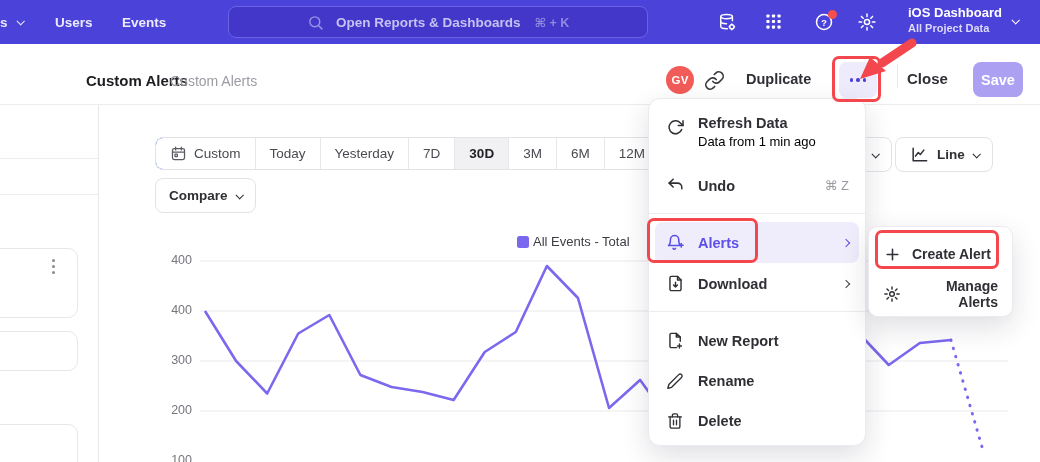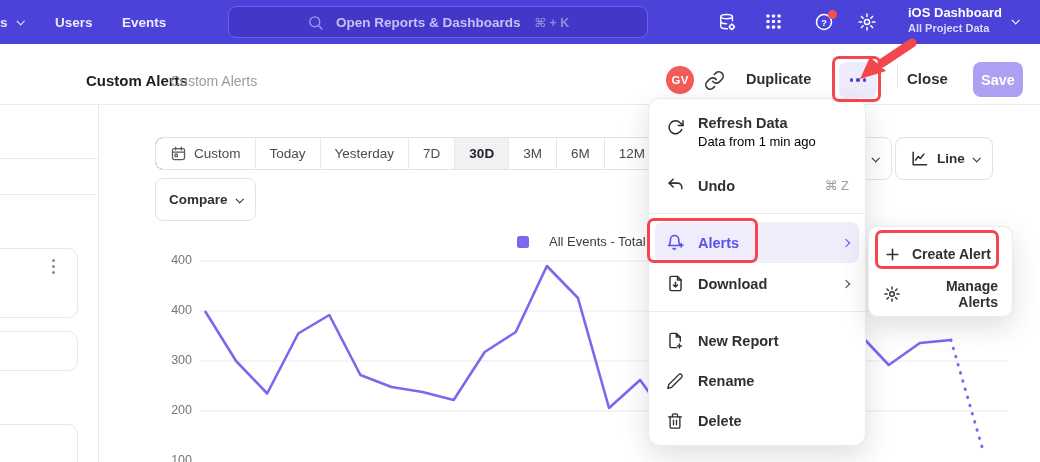--- a/index.html
+++ b/index.html
@@ -42,29 +42,29 @@
   .sb-line { position:absolute; left:0; width:99px; height:1px; background:#ececf0; }
   .sb-card { position:absolute; left:-58px; width:136px; border:1px solid #e7e7ea; border-radius:10px; background:#fff; }
   .kebab { position:absolute; left:52px; top:154px; display:flex; flex-direction:column; gap:3px; cursor:pointer; }
   .kebab i { width:3px; height:3px; border-radius:50%; background:#8a8a92; }
 
   
   .ranges { position:absolute; left:155px; top:137px; height:33px; display:inline-flex; border:1px solid #e3e3e6; border-radius:8px; overflow:hidden; background:#1d4ed8; z-index:4; }
   .range-btn { display:flex; align-items:center; gap:7px; padding:0 14px; font-size:13.5px; color:#4a4a52; background:#fff; border:none; border-left:1px solid #e7e7ea; font-family:inherit; cursor:pointer; white-space:nowrap; }
   .range-btn:first-child { border-left:none; }
   .range-btn.sel { background:#f1f1f3; color:#1f1f24; font-weight:700; }
-  .btn-outline { position:absolute; height:43px; background:#fff; border:1px solid #e3e3e6; border-radius:8px; display:flex; align-items:center; gap:8px; padding:0 13px; font-size:13.5px; font-weight:600; color:#2f2f35; cursor:pointer; z-index:4; }
+  .btn-outline { position:absolute; height:35px; background:#fff; border:1px solid #e3e3e6; border-radius:8px; display:flex; align-items:center; gap:8px; padding:0 13px; font-size:13.5px; font-weight:600; color:#2f2f35; cursor:pointer; z-index:4; }
   .compare-btn { left:155px; top:178px; }
   .hidden-type-btn { left:830px; top:137px; width:62px; justify-content:flex-end; z-index:1; }
   .line-btn { left:895px; top:137px; }
 
   
   .ytick { position:absolute; left:148px; width:44px; text-align:right; font-size:12.5px; color:#75757d; z-index:2; }
   #chart-svg { position:absolute; left:0; top:0; z-index:2; pointer-events:none; }
-  .legend { position:absolute; left:517px; top:234px; display:flex; align-items:center; gap:20px; z-index:2; }
+  .legend { position:absolute; left:517px; top:234px; display:flex; align-items:center; gap:4px; z-index:2; }
   .legend-sq { width:12px; height:12px; border-radius:2.5px; }
   .legend-label { font-size:13px; color:#3c3c44; font-weight:500; }
 
   
   .menu { position:absolute; left:648px; top:98px; width:218px; height:348px; background:#fff; border:1px solid #ebebef; border-radius:12px; box-shadow:0 10px 28px rgba(30,30,60,.14); z-index:20; }
   .m-row { position:absolute; left:6px; right:6px; height:41px; display:flex; align-items:center; padding:0 10px; border-radius:8px; cursor:pointer; color:#2f2f35; }
   .m-ic { width:20px; height:20px; margin-right:13px; flex:none; display:flex; align-items:center; justify-content:center; }
   .m-label { font-size:14.5px; font-weight:700; }
   .m-sub { font-size:13px; color:#000000; margin-top:3px; font-weight:400; }
   .m-right { margin-left:auto; color:#9b9ba3; font-size:13px; }

